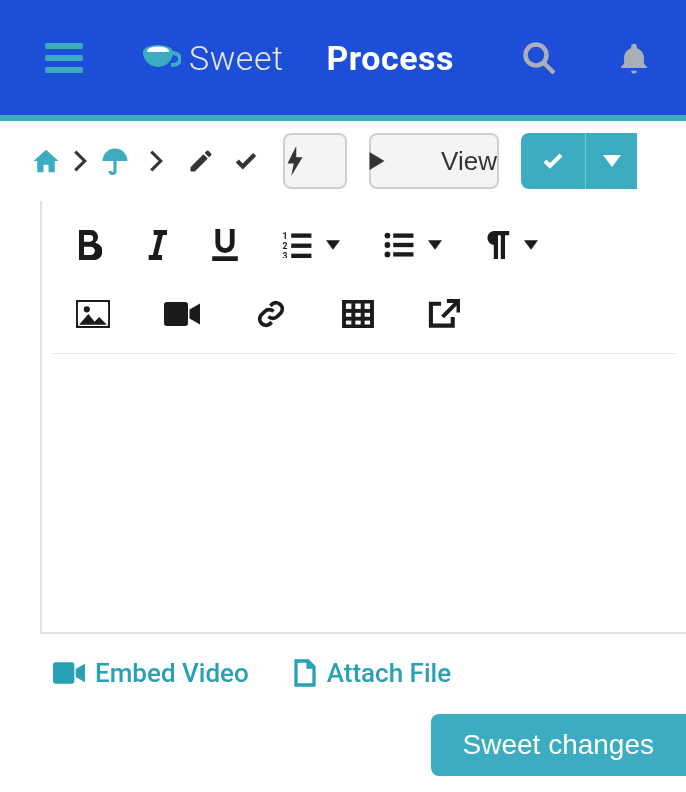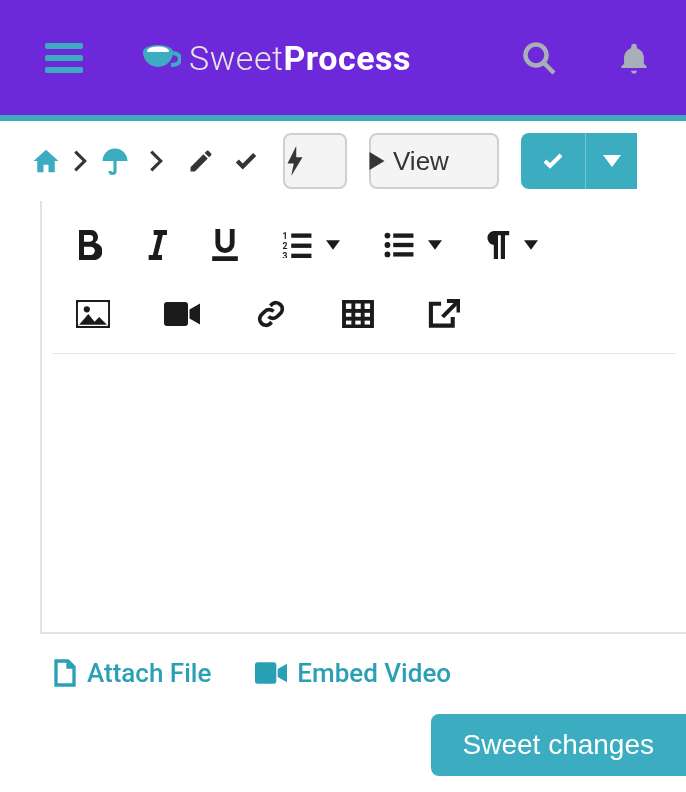--- a/index.html
+++ b/index.html
@@ -1,52 +1,52 @@
 <!DOCTYPE html>
 <html><head>
 <meta charset="utf-8">
 <style>
   * { box-sizing: border-box; margin: 0; padding: 0; }
   html, body { width: 686px; height: 792px; font-family: -apple-system, "Segoe UI", Roboto, Arial, sans-serif; background: #fff; overflow: hidden; }
 
   
   .topnav {
     height: 121px;
-    background: #6d28d9;
+    background: #1d4ed8;
     display: flex;
     align-items: center;
     padding: 0 35px 0 45px;
     border-bottom: 6px solid #3cadc0;
   }
   .hamburger { width: 38px; height: 30px; display: flex; flex-direction: column; justify-content: space-between; cursor: pointer; }
   .hamburger span { height: 6px; background: #3cadc0; border-radius: 2px; display: block; }
   .brand { margin-left: 58px; display: flex; align-items: center; color: #fff; font-size: 34px; font-weight: 300; letter-spacing: .5px; }
   .brand .cup { margin-right: 8px; display: inline-flex; }
   .brand .thin { font-weight: 300; color: #e6e6e6; }
-  .brand .bold { font-weight: 700; color: #fff; }
+  .brand .bold { font-weight: 700; color: #fff; margin-left: 43px; }
   .tn-right { margin-left: auto; display: flex; align-items: center; gap: 60px; }
   .tn-icon { color: #a9afb6; cursor: pointer; display: inline-flex; }
 
   
   .subbar {
     height: 80px;
     display: flex;
     align-items: center;
     padding: 0 0 0 29px;
     gap: 6px;
     background: #fff;
   }
   .crumb-icon { color: #3cadc0; display: inline-flex; }
   .crumb-sep  { color: #353535; display: inline-flex; margin: 0 4px; }
   .crumb-dark { color: #353535; display: inline-flex; }
 
   .btn-outline {
     display: inline-flex;
     align-items: center;
-    justify-content: flex-start;
+    justify-content: space-between;
     height: 56px;
     border: 2px solid #cfcfcf;
     background: #f4f4f4;
     border-radius: 8px;
     color: #353535;
     font-size: 26px;
     font-weight: 500;
     cursor: pointer;
     gap: 8px;
   }
@@ -319,33 +319,33 @@
       </div>
 
       <div class="toolbar-divider"></div>
 
       <div style="min-height:260px"></div>
     </div>
   </div>
 
   <div class="footer-actions">
     <span class="footer-link">
+      <svg width="32" height="24" viewBox="0 0 24 16" fill="#2aa0b5">
+        <rect x="0" y="0" width="16" height="16" rx="2"></rect>
+        <path d="M17 5l7-4v14l-7-4z"></path>
+      </svg>
+      <span>Embed Video</span>
+    </span>
+
+    <span class="footer-link">
       <svg width="24" height="30" viewBox="0 0 16 20" fill="none" stroke="#2aa0b5" stroke-width="2.2">
         <path d="M2 2h8l4 4v12H2z"></path>
         <path d="M10 2v4h4"></path>
       </svg>
       <span>Attach File</span>
     </span>
-
-    <span class="footer-link">
-      <svg width="32" height="24" viewBox="0 0 24 16" fill="#2aa0b5">
-        <rect x="0" y="0" width="16" height="16" rx="2"></rect>
-        <path d="M17 5l7-4v14l-7-4z"></path>
-      </svg>
-      <span>Embed Video</span>
-    </span>
   </div>
 
   <button class="save-btn">
     <span>Sweet changes</span>
   </button>
 
 </div>
 
 </body></html>

